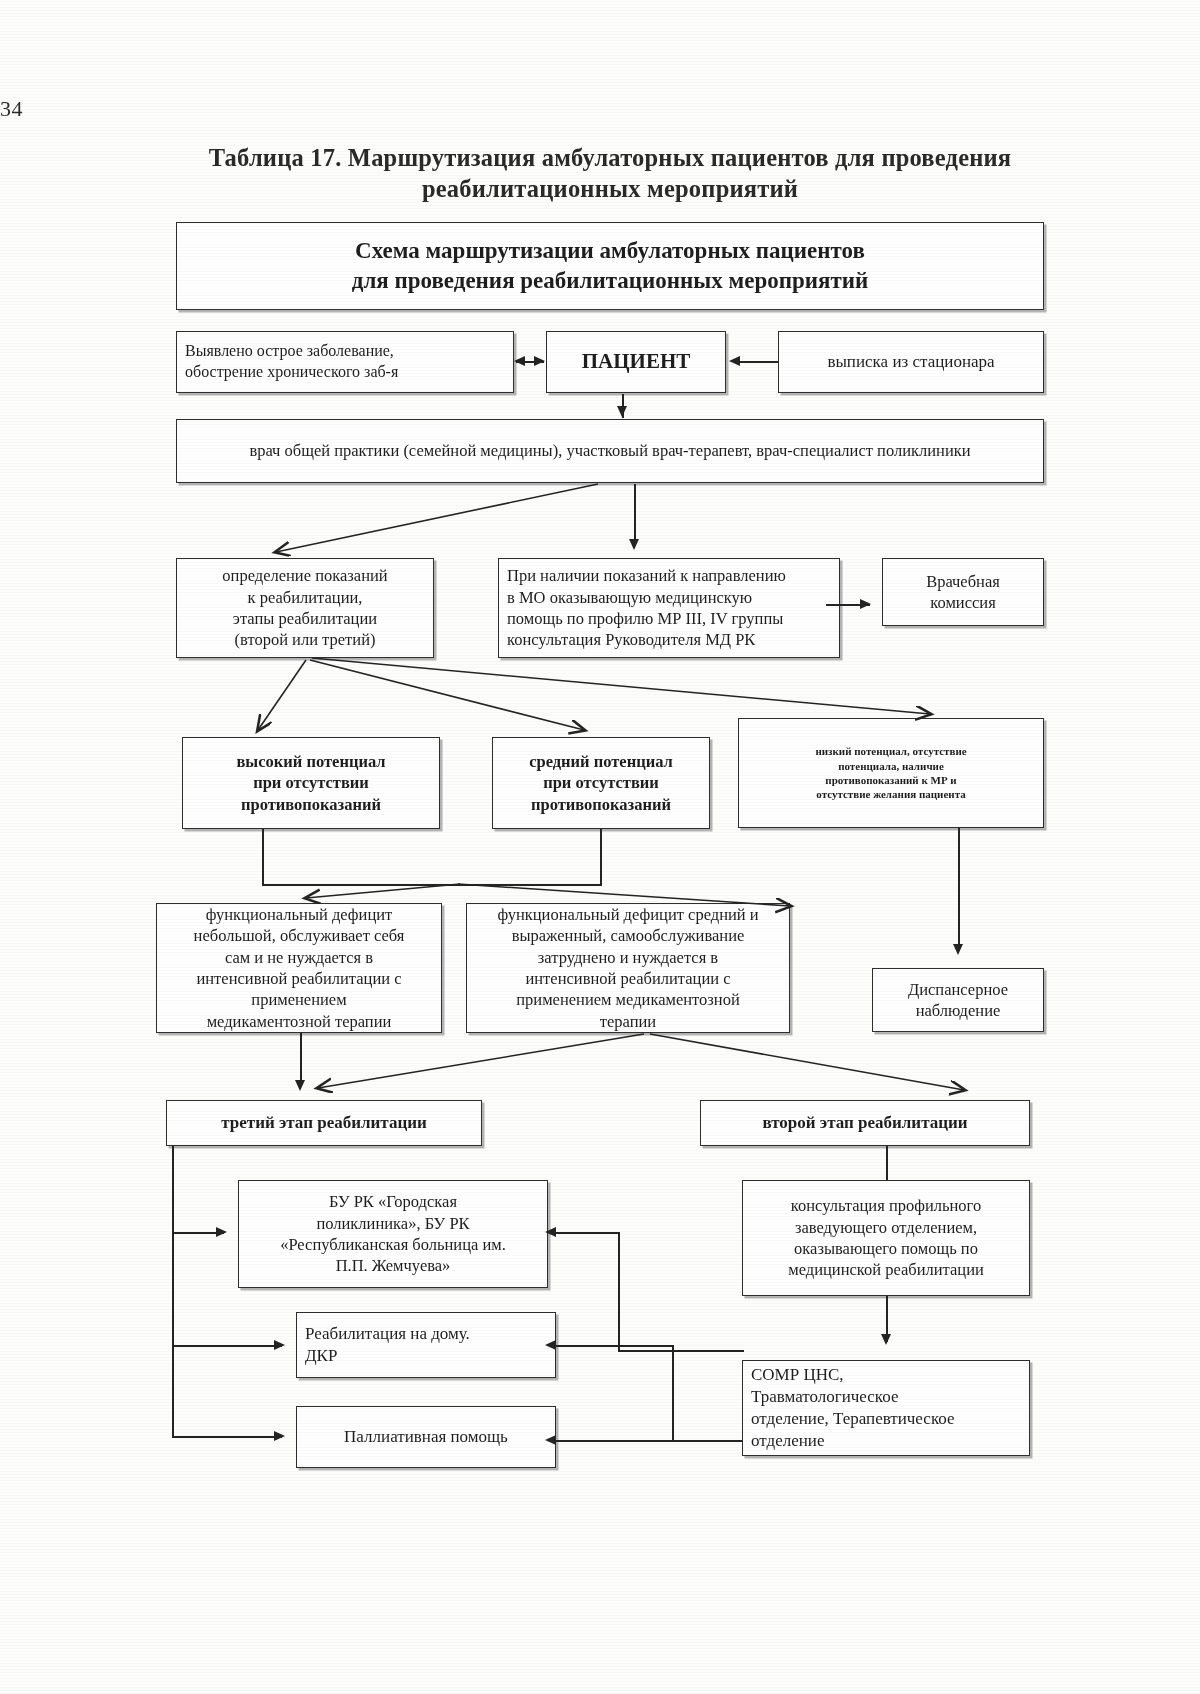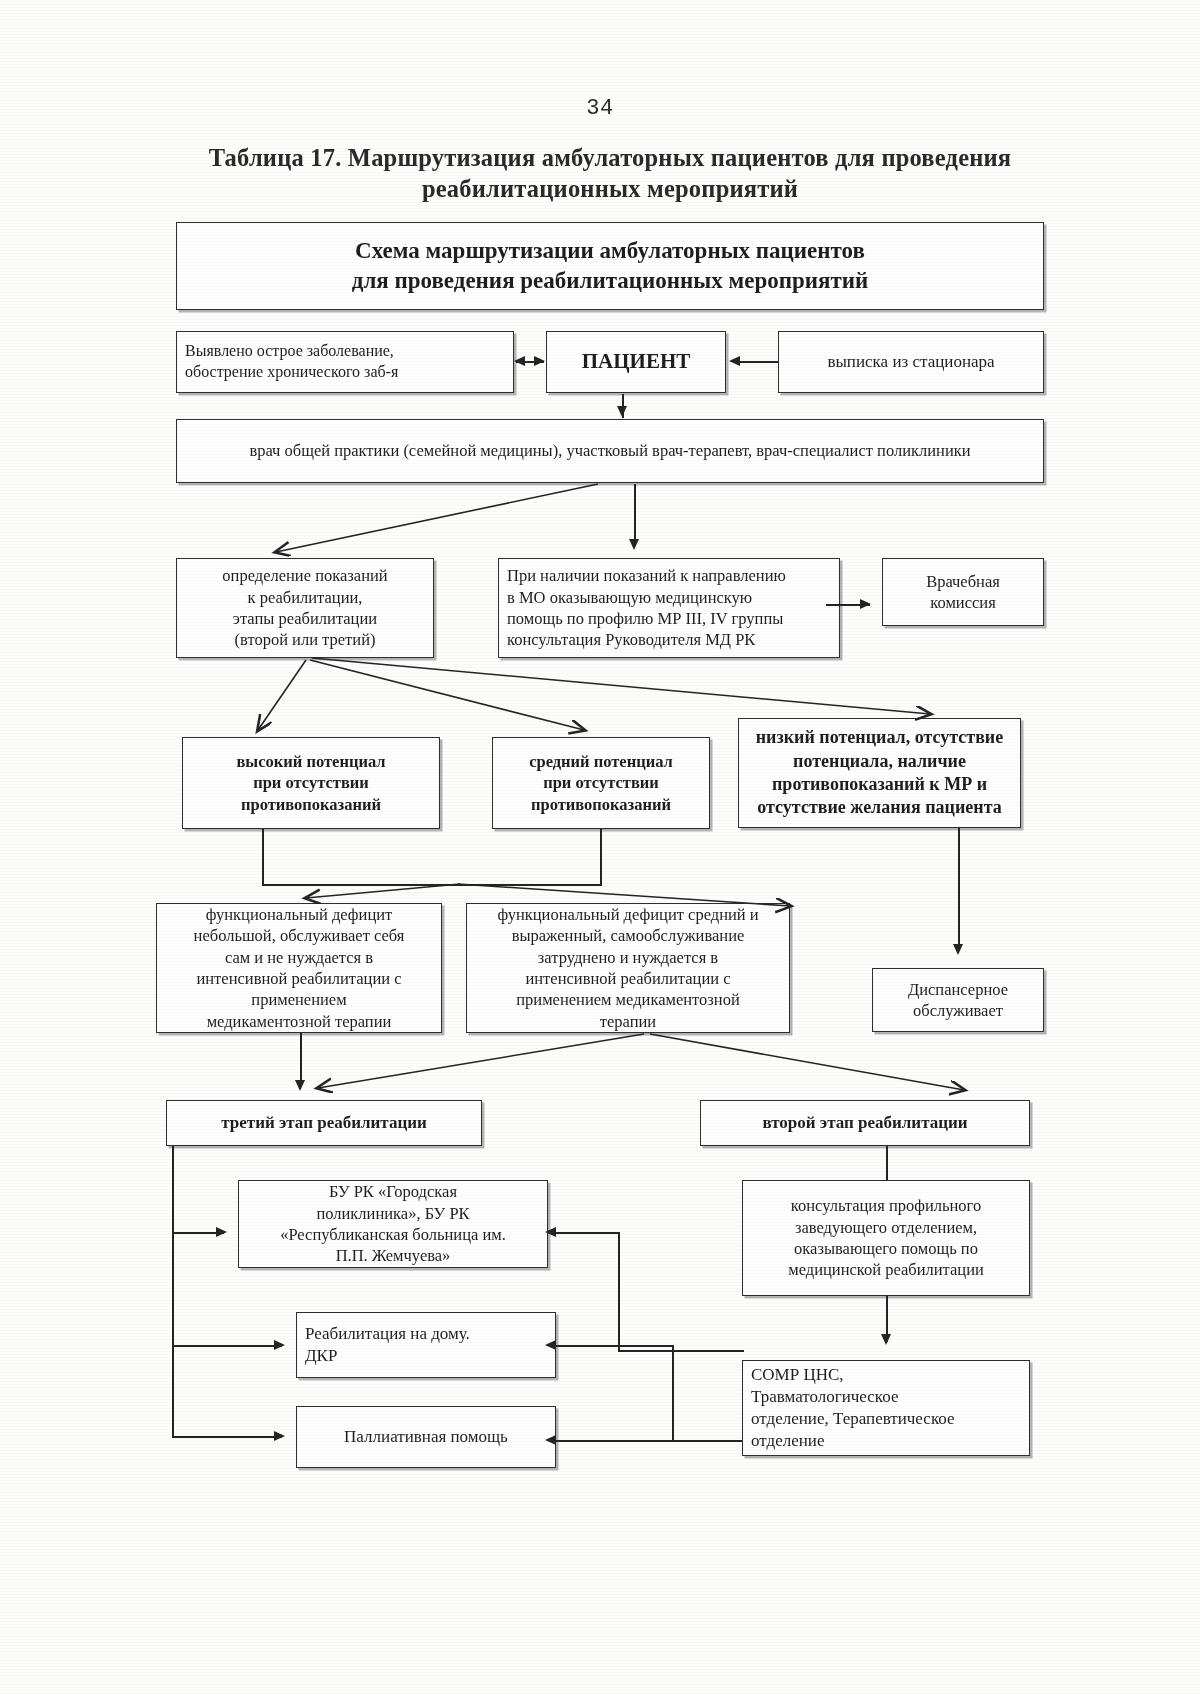--- a/index.html
+++ b/index.html
@@ -21,25 +21,24 @@
   .page {
     position: absolute;
     inset: 0;
     background: #fdfdfc;
   }
   .page-number {
     position: absolute;
     top: 96px;
     left: 0;
     width: 1200px;
-    text-align: center;
+    text-align: left;
     font-size: 22px;
     color: #2c2c2c;
     letter-spacing: 0.5px;
-    font-family: Liberation Mono, monospace;
   }
   .doc-title {
     position: absolute;
     top: 142px;
     left: 170px;
     width: 880px;
     text-align: center;
     font-size: 24.5px;
     font-weight: bold;
     line-height: 1.28;
@@ -167,21 +166,21 @@
 при отсутствии
 противопоказаний</span>
   </div>
 
   <div class="nodebox bold" style="left:492px; top:737px; width:218px; height:92px; font-size:16.5px;">
     <span class="txt">средний потенциал
 при отсутствии
 противопоказаний</span>
   </div>
 
-  <div class="nodebox bold" style="left:738px; top:718px; width:283px; height:110px; font-size:18px;">
+  <div class="nodebox bold" style="left:738px; top:718px; width:306px; height:110px; font-size:11px;">
     <span class="txt">низкий потенциал, отсутствие
 потенциала, наличие
 противопоказаний к МР и
 отсутствие желания пациента</span>
   </div>
 
   <div class="nodebox" style="left:156px; top:903px; width:286px; height:130px; font-size:16.5px;">
     <span class="txt">функциональный дефицит
 небольшой, обслуживает себя
 сам и не нуждается в
@@ -194,42 +193,42 @@
     <span class="txt">функциональный дефицит средний и
 выраженный, самообслуживание
 затруднено и нуждается в
 интенсивной реабилитации с
 применением медикаментозной
 терапии</span>
   </div>
 
   <div class="nodebox" style="left:872px; top:968px; width:172px; height:64px; font-size:16.5px;">
     <span class="txt">Диспансерное
-обслуживает</span>
+наблюдение</span>
   </div>
 
   <div class="vline" style="left:958px; top:828px; height:122px;"></div>
   <div class="arrow-d" style="left:952.5px; top:944px;"></div>
 
   <div class="vline" style="left:262px; top:829px; height:56px;"></div>
   <div class="hline" style="left:262px; top:884px; width:340px;"></div>
   <div class="vline" style="left:600px; top:829px; height:56px;"></div>
 
   <div class="nodebox bold" style="left:166px; top:1100px; width:316px; height:46px; font-size:17px;">
     <span class="txt">третий этап реабилитации</span>
   </div>
 
   <div class="nodebox bold" style="left:700px; top:1100px; width:330px; height:46px; font-size:17px;">
     <span class="txt">второй этап реабилитации</span>
   </div>
 
   <div class="vline" style="left:300px; top:1033px; height:52px;"></div>
   <div class="arrow-d" style="left:294.5px; top:1080px;"></div>
 
-  <div class="nodebox" style="left:238px; top:1180px; width:310px; height:88px; font-size:16.5px;">
+  <div class="nodebox" style="left:238px; top:1180px; width:310px; height:108px; font-size:16.5px;">
     <span class="txt">БУ РК «Городская
 поликлиника», БУ РК
 «Республиканская больница им.
 П.П. Жемчуева»</span>
   </div>
 
   <div class="nodebox left-align" style="left:296px; top:1312px; width:260px; height:66px; font-size:17px;">
     <span class="txt">Реабилитация на дому.
 ДКР</span>
   </div>

